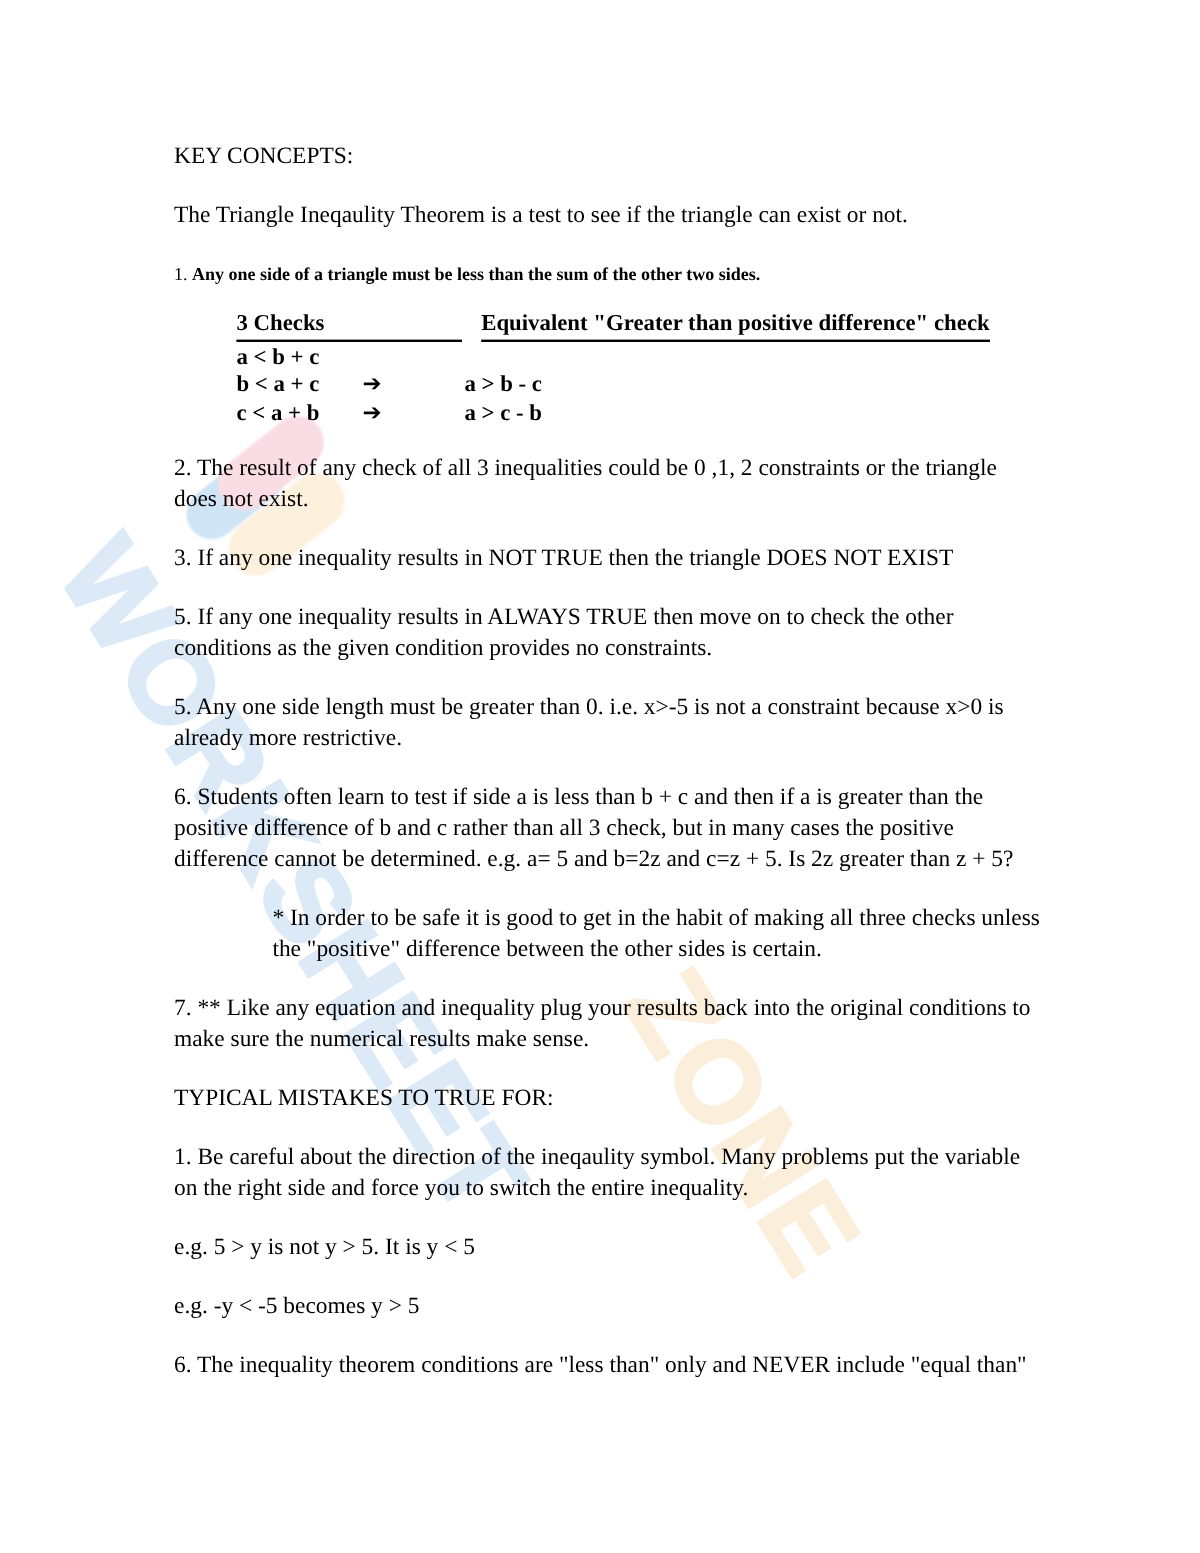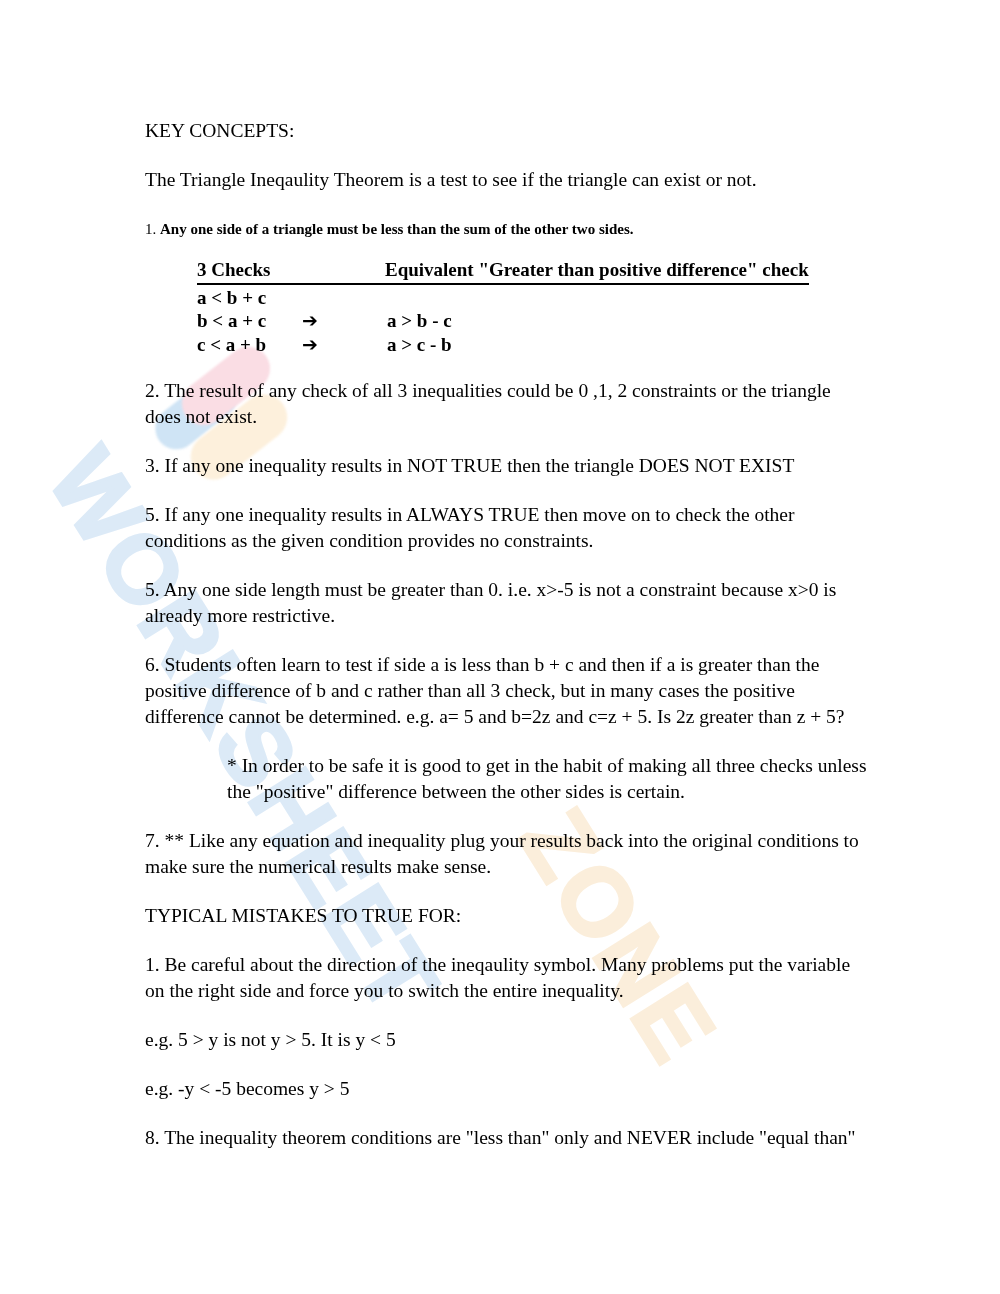--- a/index.html
+++ b/index.html
@@ -106,20 +106,21 @@
   
   .checks {
     margin: 0 0 22px 52px;
     font-weight: 700;
     font-size: 19px;
     line-height: 23.5px;
   }
   .checks-head {
     display: flex;
     margin-bottom: 1px;
+    gap: 16px;
   }
   .checks-head .col-a {
     width: 188px;
     border-bottom: 2px solid #000;
     padding-bottom: 1px;
   }
   .checks-head .col-b {
     border-bottom: 2px solid #000;
     padding-bottom: 1px;
     white-space: nowrap;
@@ -188,16 +189,16 @@
     <p class="para">5. Any one side length must be greater than 0. i.e. x&gt;-5 is not a constraint because x&gt;0 is already more restrictive.</p>
     <p class="para">6. Students often learn to test if side a is less than b + c and then if a is greater than the positive difference of b and c rather than all 3 check, but in many cases the positive difference cannot be determined. e.g. a= 5 and b=2z and c=z + 5. Is 2z greater than z + 5?</p>
     <p class="para indented">* In order to be safe it is good to get in the habit of making all three checks unless the "positive" difference between the other sides is certain.</p>
     <p class="para">7. ** Like any equation and inequality plug your results back into the original conditions to make sure the numerical results make sense.</p>
 
     <p class="para">TYPICAL MISTAKES TO TRUE FOR:</p>
 
     <p class="para">1. Be careful about the direction of the ineqaulity symbol. Many problems put the variable on the right side and force you to switch the entire inequality.</p>
     <p class="para">e.g. 5 &gt; y is not y &gt; 5. It is y &lt; 5</p>
     <p class="para">e.g. -y &lt; -5 becomes y &gt; 5</p>
-    <p class="para">8. The inequality theorem conditions are "less than" only and NEVER include "equal than"</p>
+    <p class="para">6. The inequality theorem conditions are "less than" only and NEVER include "equal than"</p>
 
   </div>
 </div>
 
 </body></html>

